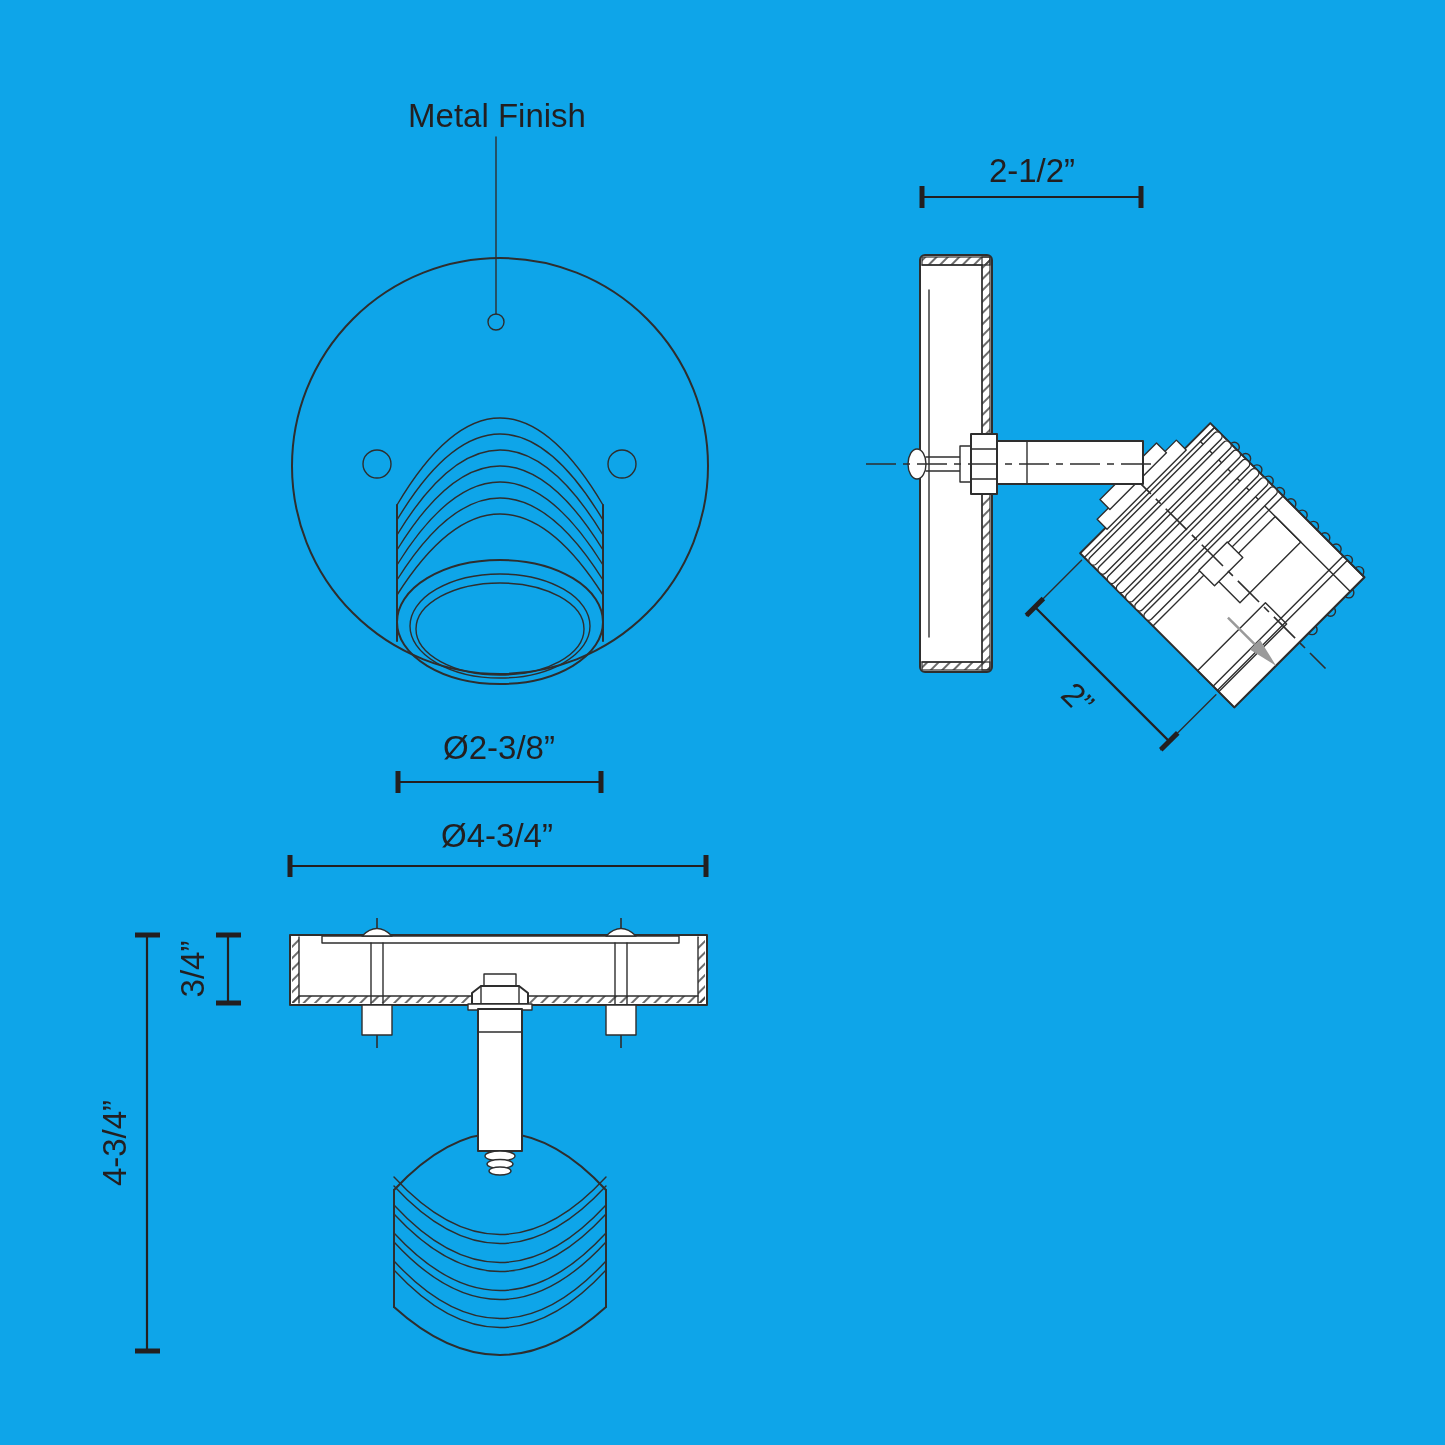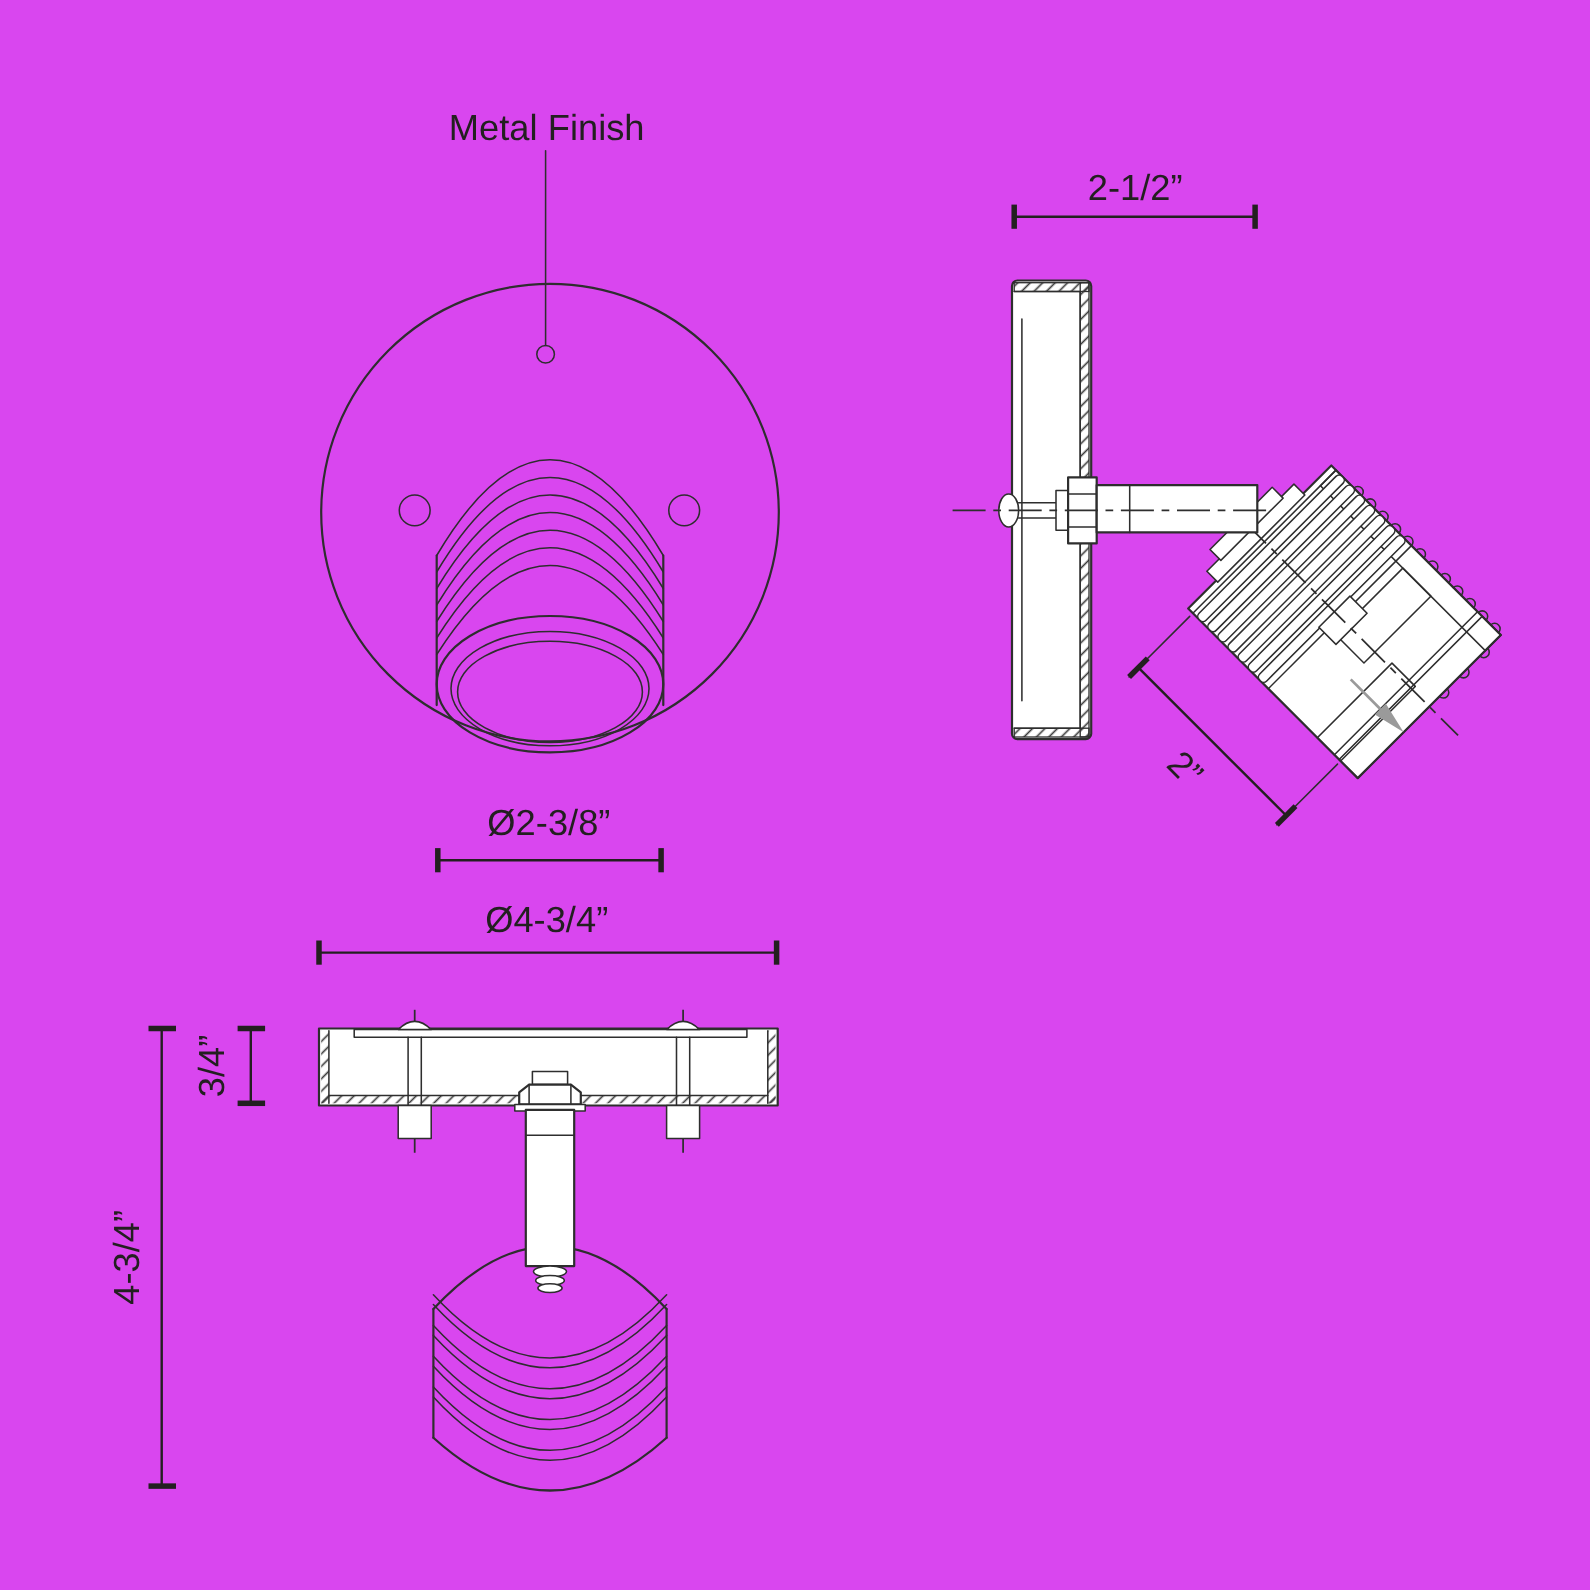--- a/index.html
+++ b/index.html
@@ -1,16 +1,16 @@
 <!DOCTYPE html>
 <html><head>
 <meta charset="utf-8">
 <style>
   html,body{margin:0;padding:0;background:#ffffff;}
-  .stage{position:relative;width:1445px;height:1445px;background:#d946ef;overflow:hidden;
+  .stage{position:relative;width:1445px;height:1445px;background:#0ea5e9;overflow:hidden;
          font-family:"Liberation Sans",sans-serif;}
   svg{position:absolute;left:0;top:0;}
   text{font-family:"Liberation Sans",sans-serif;font-size:33px;fill:#231f20;}
   .ln{fill:none;stroke:#2e2e2e;stroke-width:2;stroke-linecap:round;stroke-linejoin:round;}
   .thin{stroke-width:1.4;}
   .wf{fill:#ffffff;}
   .dim{fill:none;stroke:#231f20;stroke-width:2.2;stroke-linecap:butt;}
   .tick{fill:none;stroke:#231f20;stroke-width:5;stroke-linecap:butt;}
   .cl{fill:none;stroke:#2e2e2e;stroke-width:1.6;stroke-dasharray:30 7 7 7;stroke-linecap:butt;}
   .hatchfill{stroke:#2e2e2e;stroke-width:1.2;}

